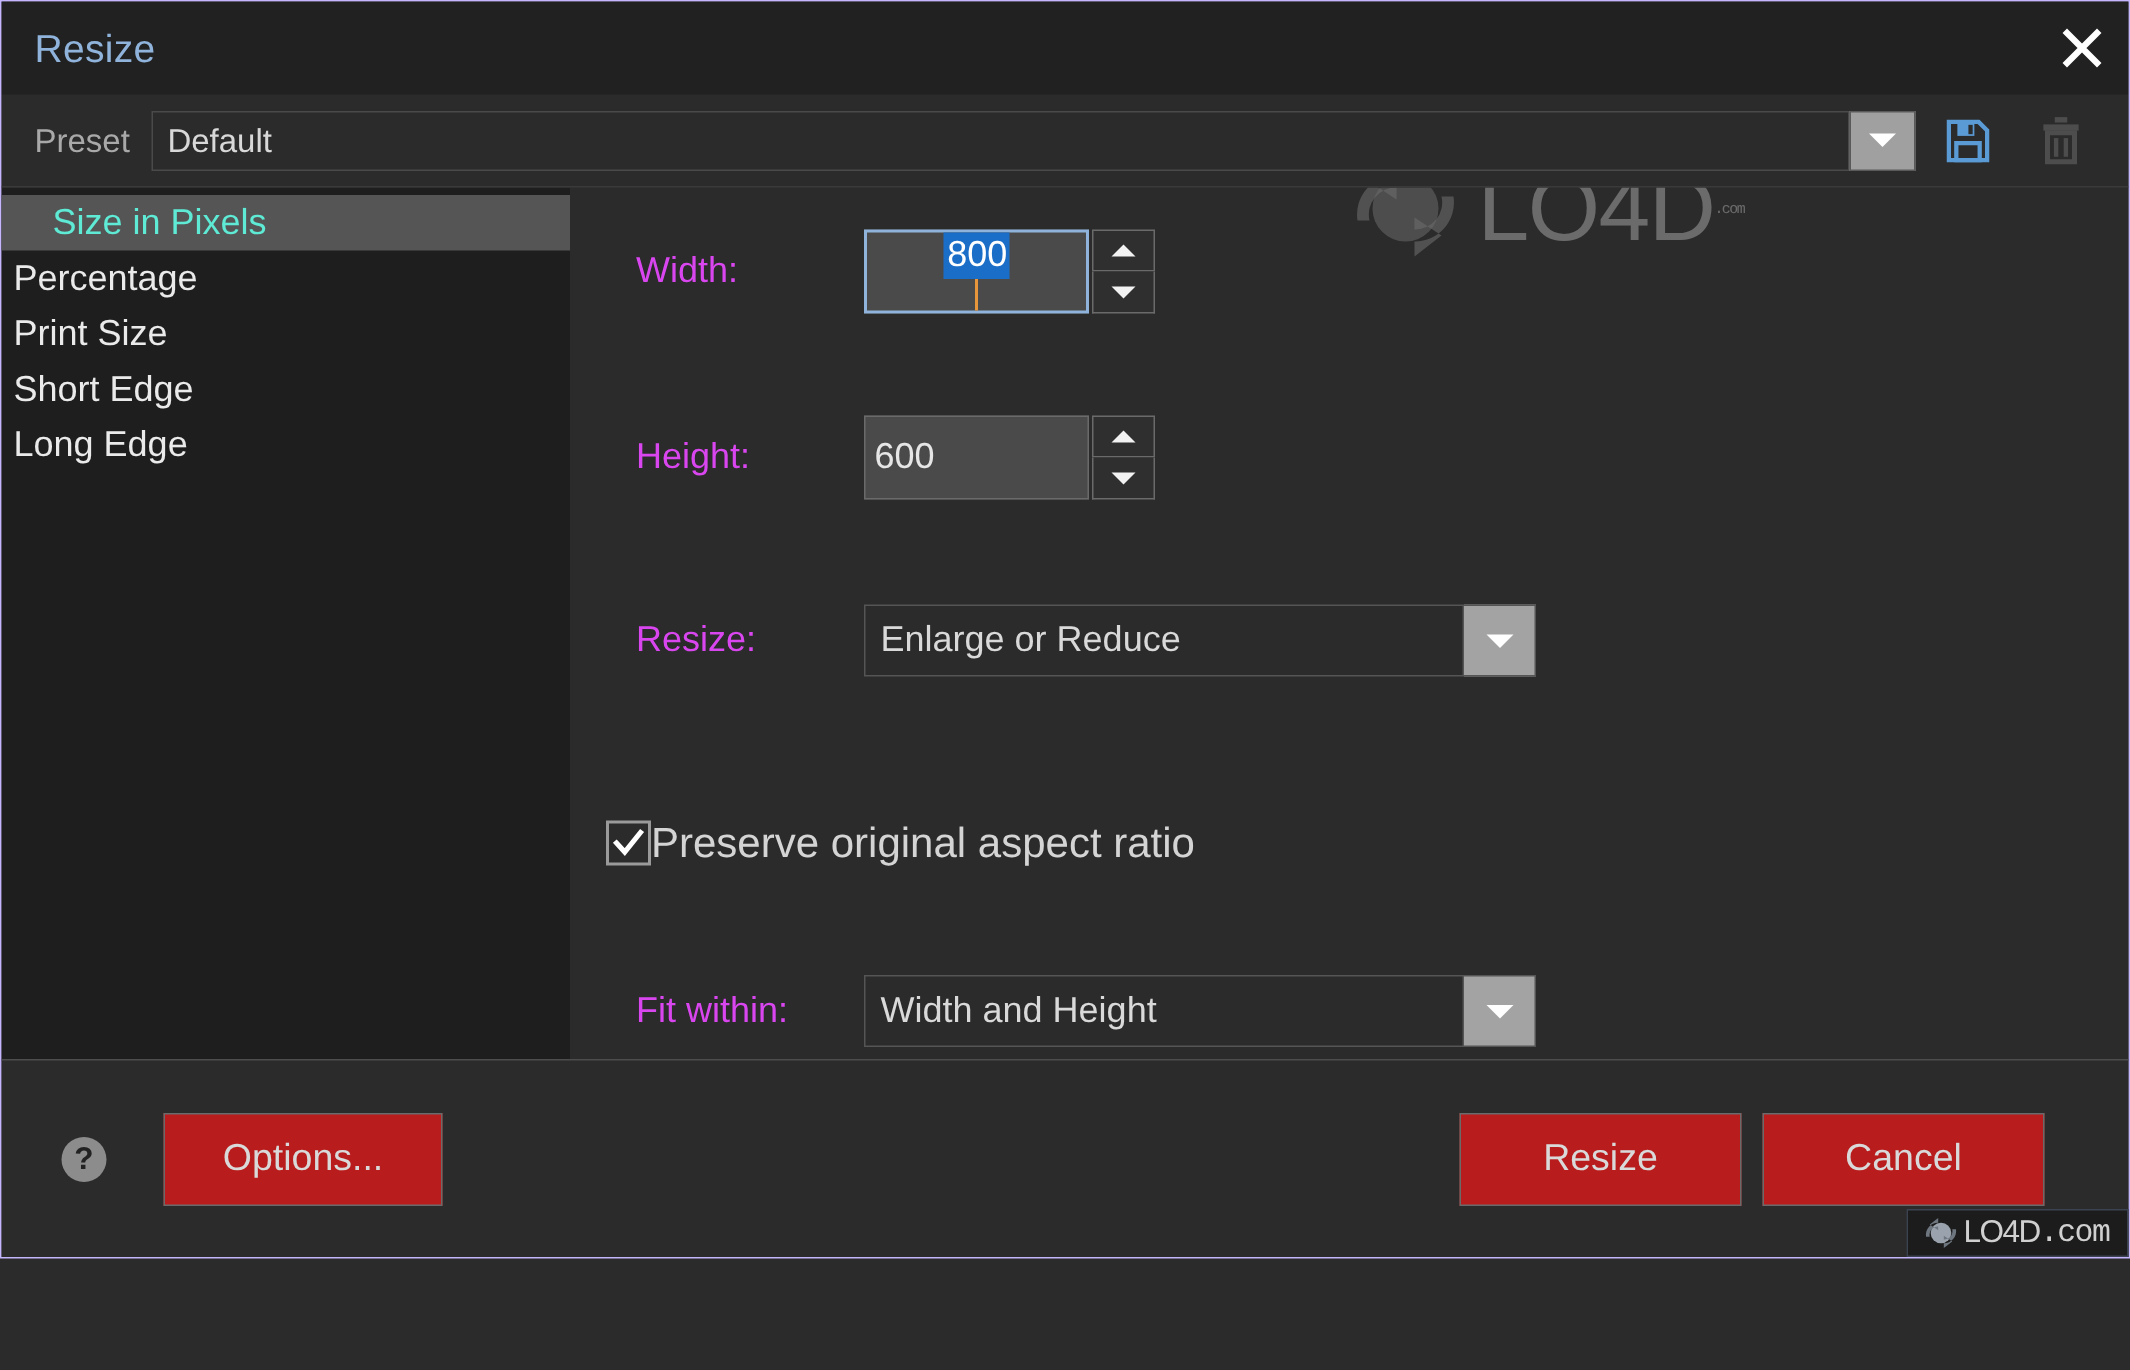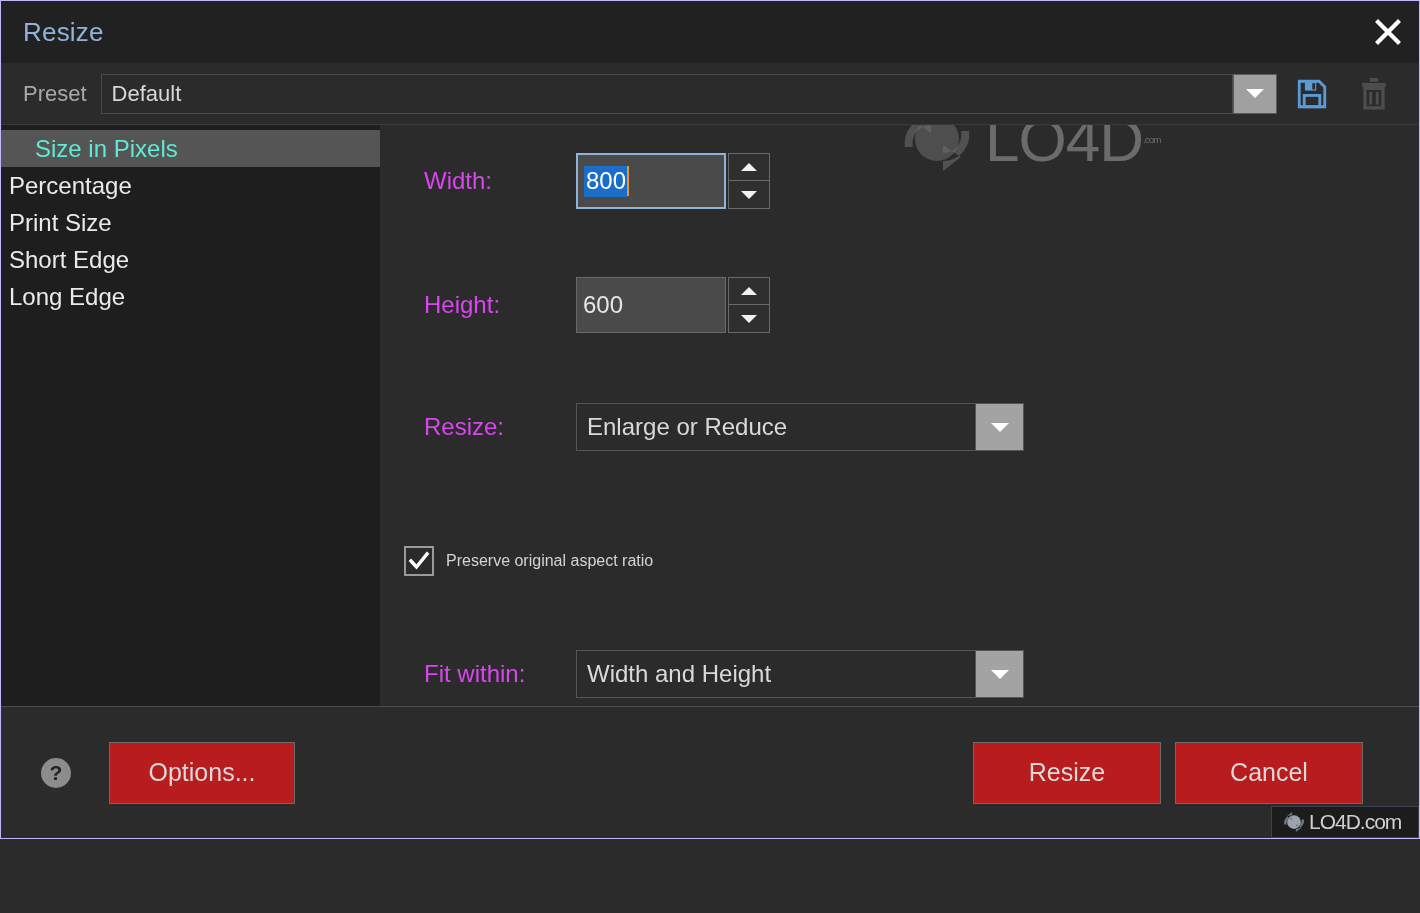--- a/index.html
+++ b/index.html
@@ -173,20 +173,21 @@
     font-size: 24px;
     font-family: "Liberation Sans", sans-serif;
     border: 1px solid #6a6a6a;
     padding: 0 6px;
     display: flex;
     align-items: center;
     outline: none;
   }
   .num-input.focused {
     border: 2px solid #8fb3da;
+    flex-direction: column;
   }
   .num-input .sel {
     background: #1a6ec8;
     color: #ffffff;
     padding: 1px 1px 2px 2px;
   }
   .caret {
     display: inline-block;
     width: 2px;
     height: 30px;
@@ -269,22 +270,22 @@
     flex: 0 0 30px;
     background: #2b2b2b;
     border: 2px solid #9a9a9a;
     display: flex;
     align-items: center;
     justify-content: center;
     cursor: pointer;
   }
   .check-label {
     color: #d4d4d4;
-    font-size: 16px;
-    margin-left: 12px;
+    font-size: 28px;
+    margin-left: 0;
     white-space: nowrap;
   }
 
   
   .footer {
     height: 132px;
     flex: 0 0 132px;
     background: #2b2b2b;
     border-top: 1px solid #4d4d4d;
     display: flex;
@@ -336,21 +337,21 @@
   }
   .wm-main { top: 102px; left: 888px; opacity: .30; }
   .wm-sub  { top: 727px; left: 220px; opacity: .14; }
   .wm-text {
     font-size: 62px;
     color: #ffffff;
     letter-spacing: -1px;
     font-family: "Liberation Sans", sans-serif;
   }
   .wm-sub .wm-text { font-size: 37px; }
-  .wm-dotcom { font-size: 0.62em; }
+  .wm-dotcom { font-size: 0.62em; font-family: Liberation Mono, monospace; }
 
   .wm-badge {
     position: absolute;
     right: 0px;
     bottom: 0px;
     width: 148px;
     height: 32px;
     background: #1c1c1c;
     border: 1px solid #3c4350;
     display: flex;

